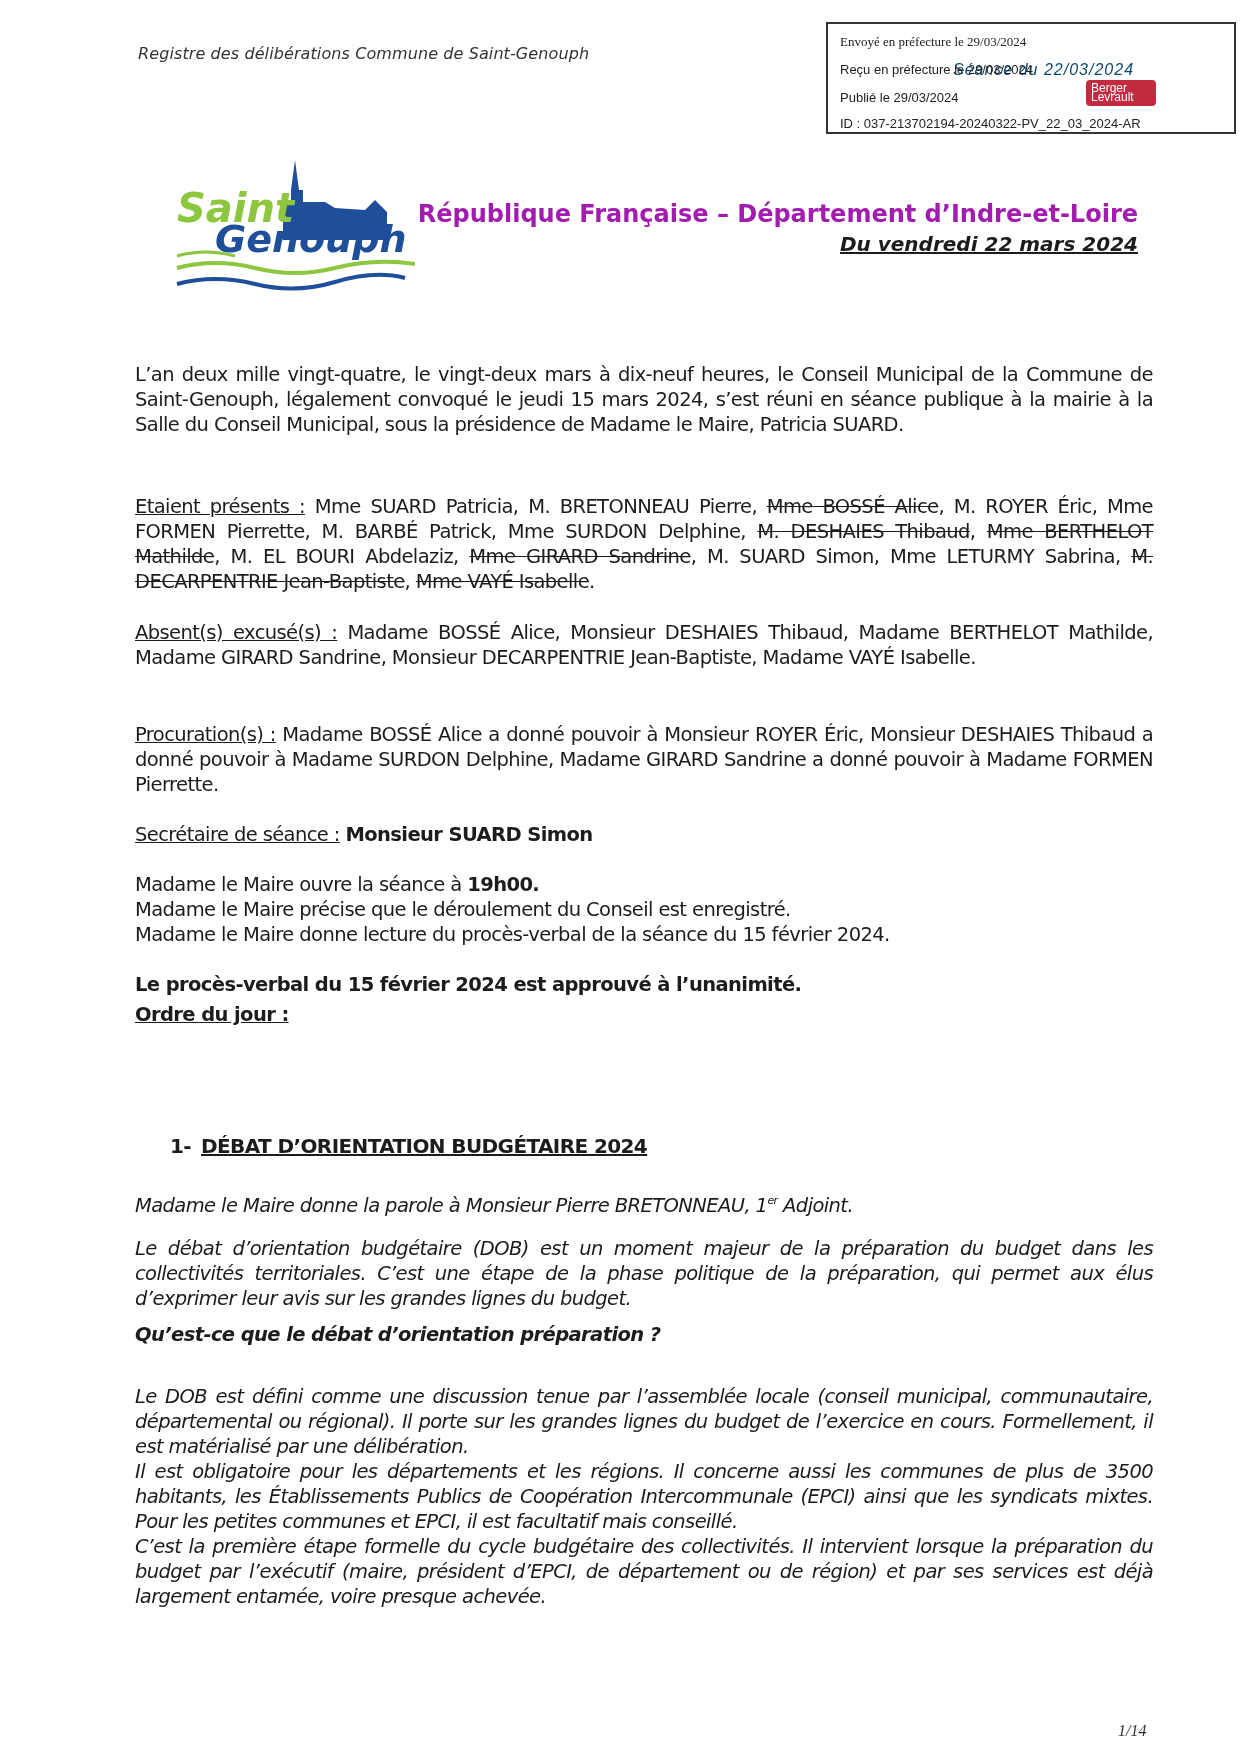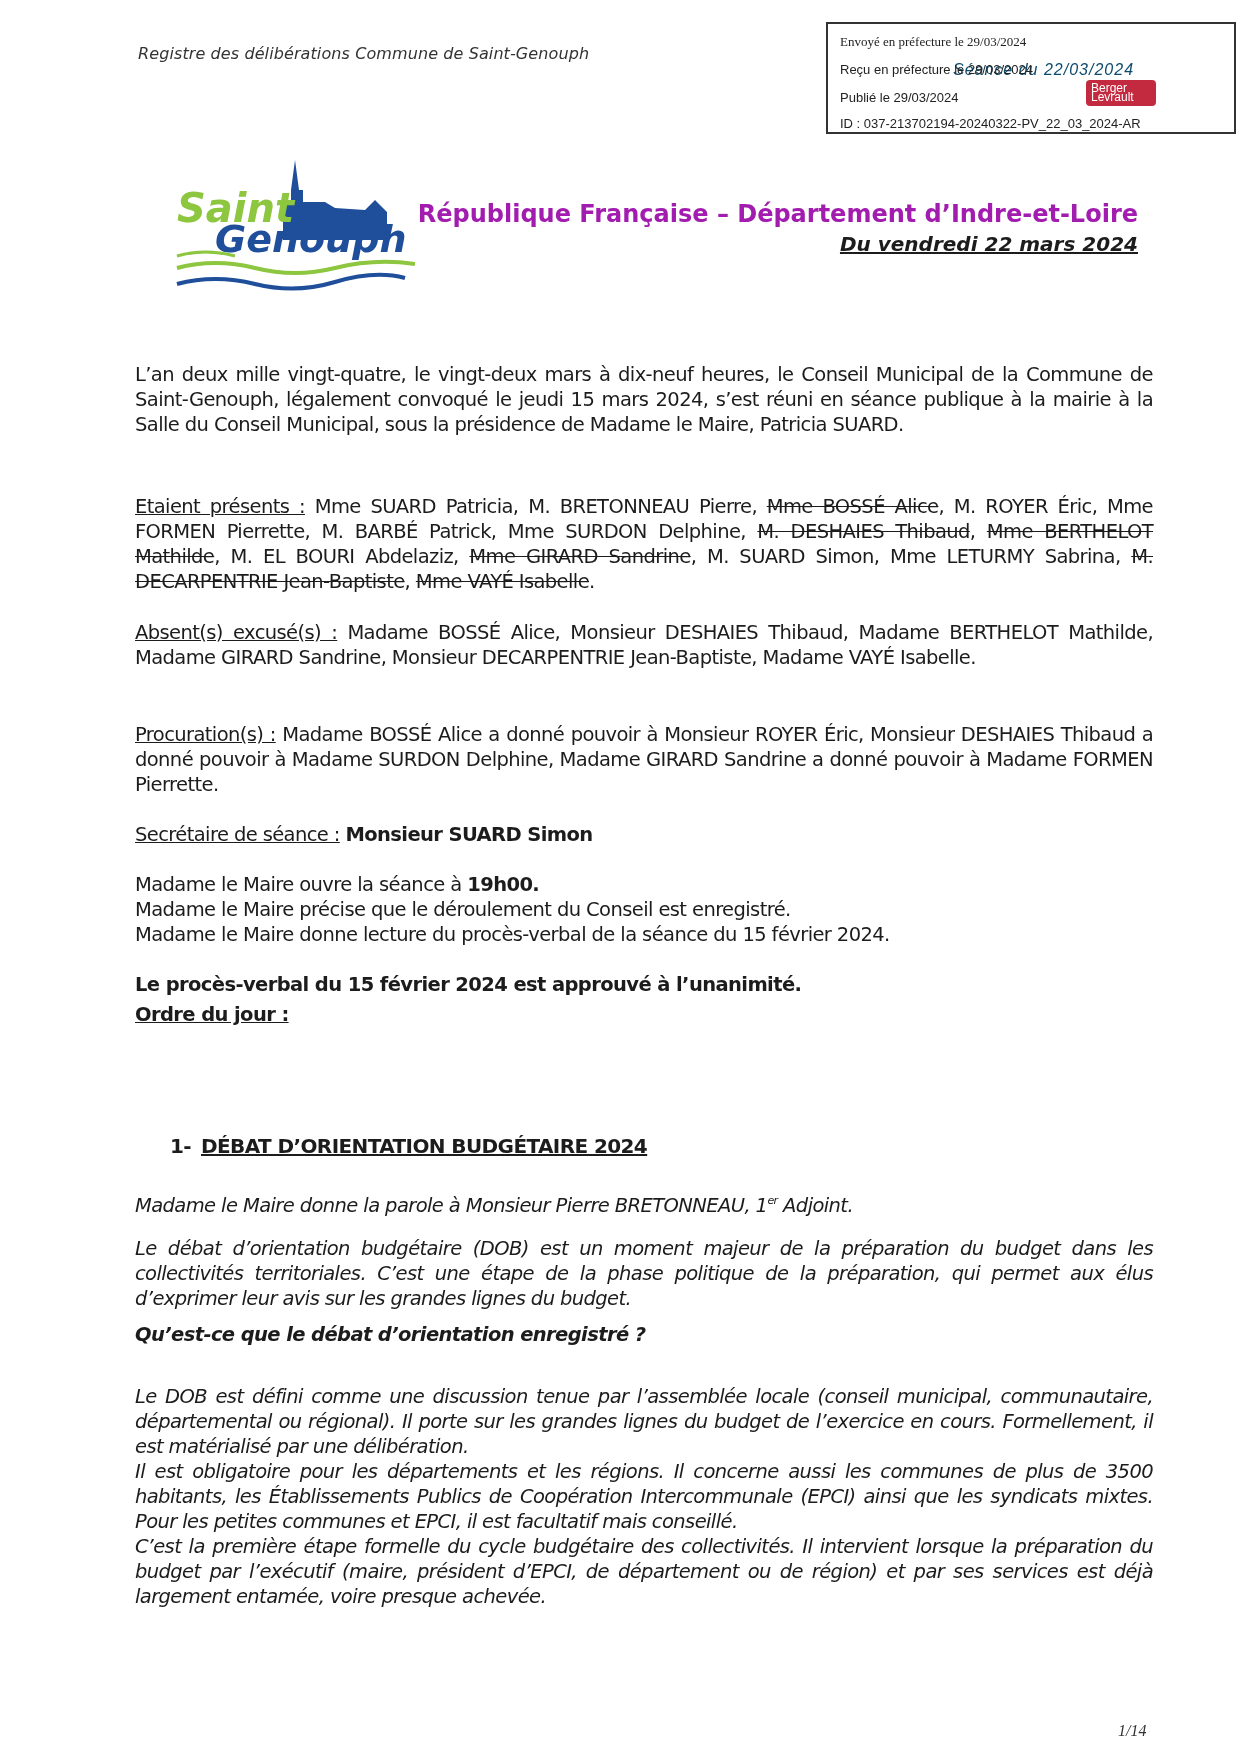--- a/index.html
+++ b/index.html
@@ -123,21 +123,21 @@
 <div class="abs section-title narrow">
   <span>1-</span><span class="t">DÉBAT D’ORIENTATION BUDGÉTAIRE 2024</span>
 </div>
 
 <div class="abs body-text narrow italic" style="top:1188px; text-align:left;">
   <span>Madame le Maire donne la parole à Monsieur Pierre BRETONNEAU, 1</span><sup style="font-size:11px;">er</sup><span> Adjoint.</span>
 </div>
 
 <div class="abs body-text narrow italic" style="top:1236px;">Le débat d’orientation budgétaire (DOB) est un moment majeur de la préparation du budget dans les collectivités territoriales. C’est une étape de la phase politique de la préparation, qui permet aux élus d’exprimer leur avis sur les grandes lignes du budget.</div>
 
-<div class="abs body-text narrow italic bold" style="top:1322px; text-align:left;">Qu’est-ce que le débat d’orientation enregistré ?</div>
+<div class="abs body-text narrow italic bold" style="top:1322px; text-align:left;">Qu’est-ce que le débat d’orientation préparation ?</div>
 
 <div class="abs body-text narrow italic" style="top:1384px;">
   <div>Le DOB est défini comme une discussion tenue par l’assemblée locale (conseil municipal, communautaire, départemental ou régional). Il porte sur les grandes lignes du budget de l’exercice en cours. Formellement, il est matérialisé par une délibération.</div>
   <div>Il est obligatoire pour les départements et les régions. Il concerne aussi les communes de plus de 3500 habitants, les Établissements Publics de Coopération Intercommunale (EPCI) ainsi que les syndicats mixtes. Pour les petites communes et EPCI, il est facultatif mais conseillé.</div>
   <div>C’est la première étape formelle du cycle budgétaire des collectivités. Il intervient lorsque la préparation du budget par l’exécutif (maire, président d’EPCI, de département ou de région) et par ses services est déjà largement entamée, voire presque achevée.</div>
 </div>
 
 <div class="abs page-num">1/14</div>
 
 </body></html>

